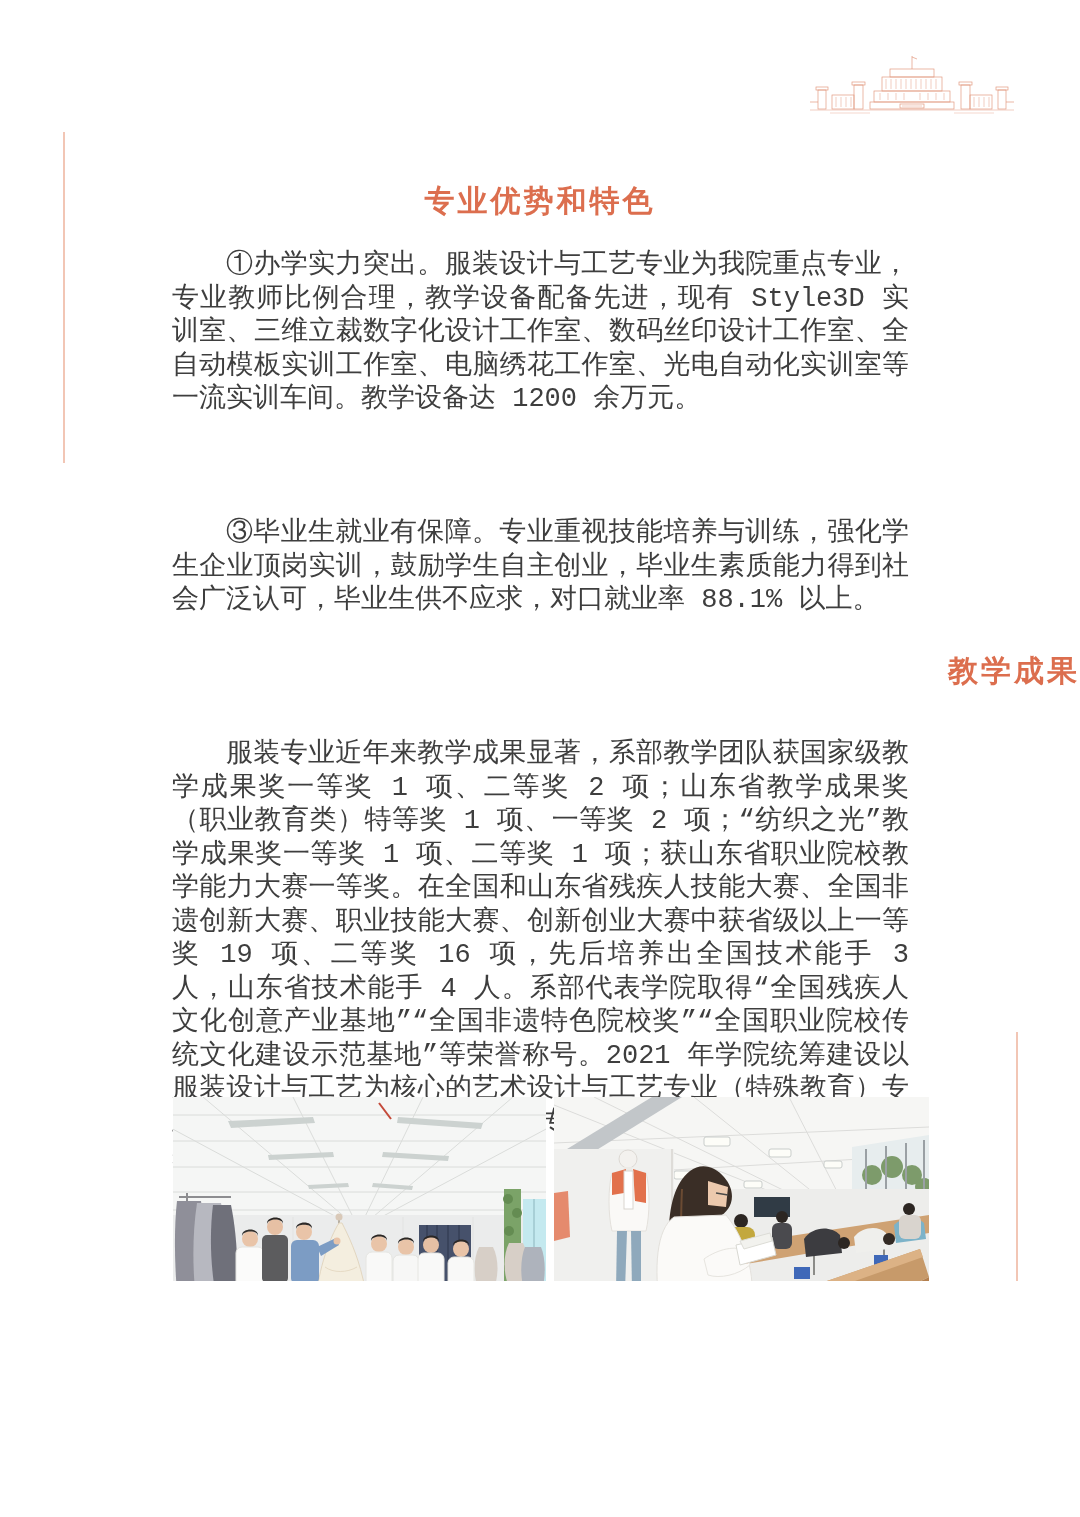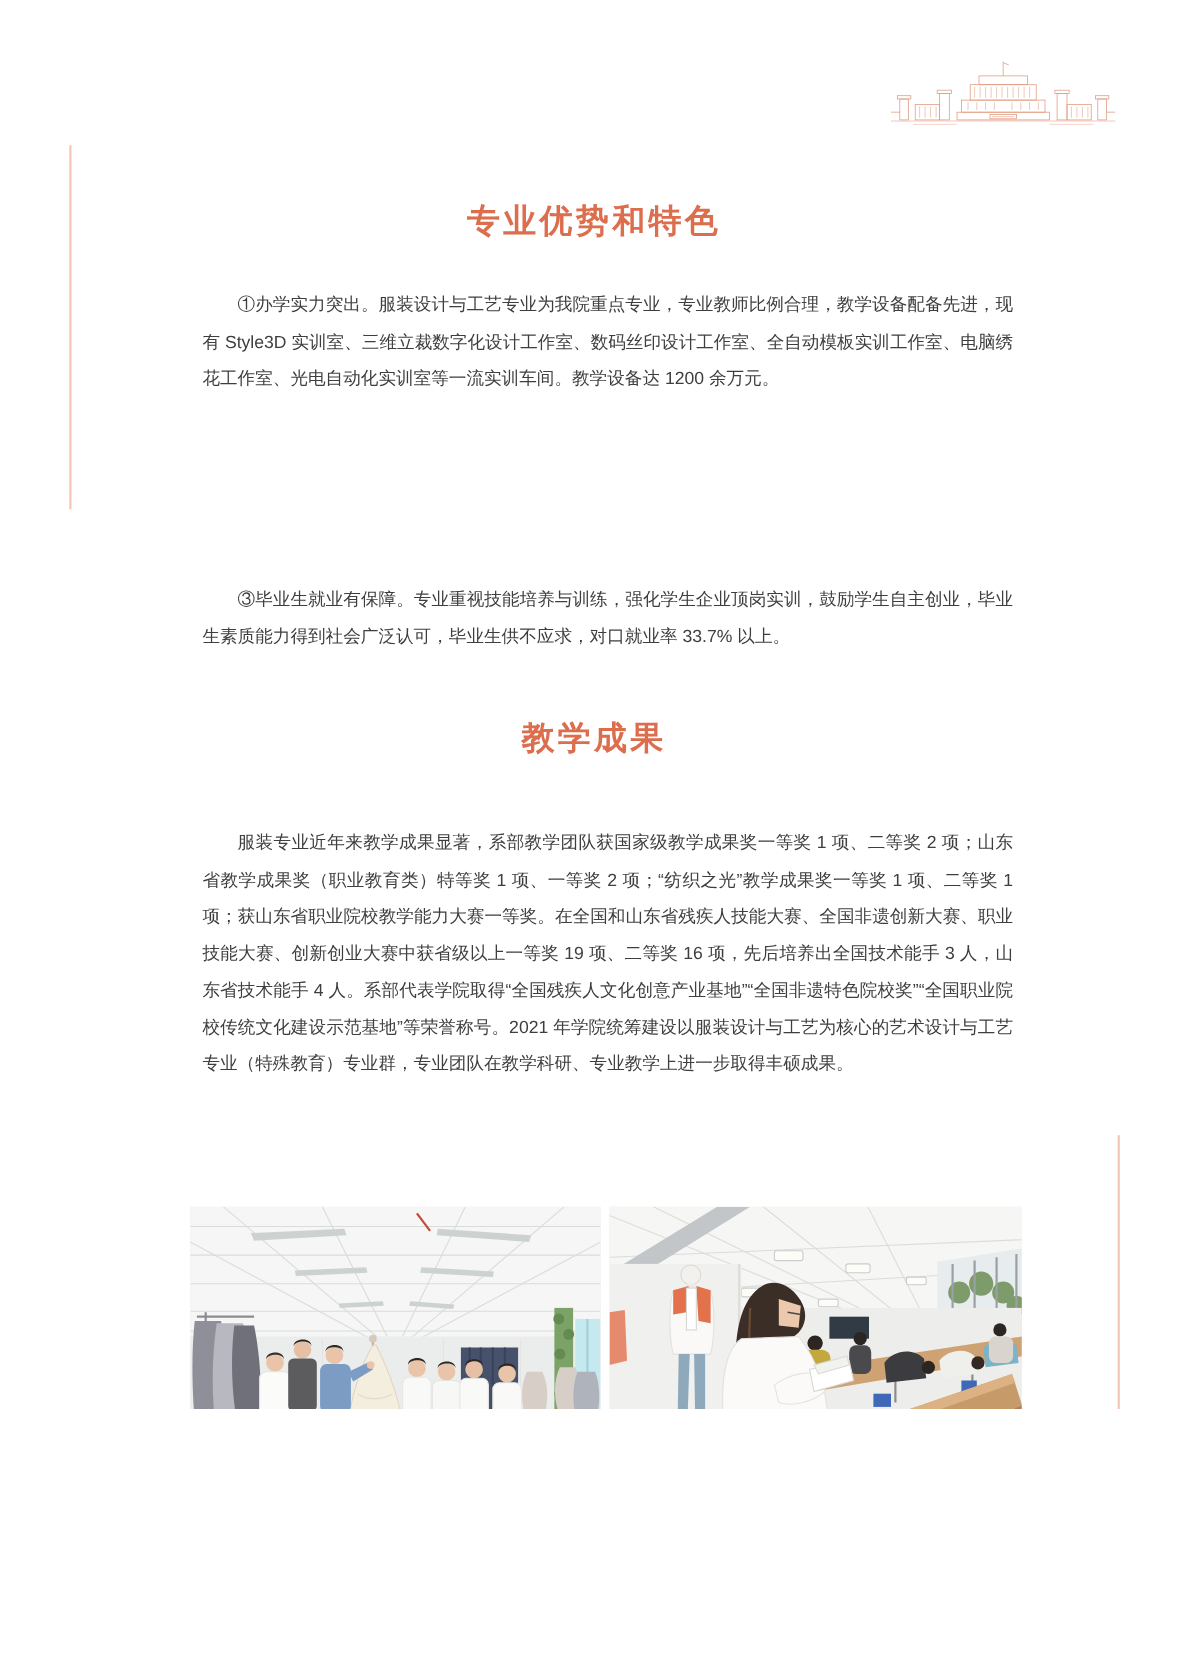--- a/index.html
+++ b/index.html
@@ -1,32 +1,32 @@
 <!DOCTYPE html>
 <html><head>
 <meta charset="utf-8">
 <style>
   html,body{margin:0;padding:0;background:#fff;}
   .page{
     position:relative;width:1080px;height:1281px;background:#ffffff;
-    font-family:Liberation Sans, sans-serif;overflow:hidden;
+    font-family:Liberation Mono, monospace;overflow:hidden;
   }
   .rule{position:absolute;width:2px;background:#f2c6b5;}
   .rule-left{left:63px;top:132px;height:331px;}
   .rule-right{left:1016px;top:1032px;height:351px;}
   .building{position:absolute;left:810px;top:52px;width:204px;height:68px;}
   .sec-title{
     position:absolute;left:0;width:1080px;margin:0;text-align:center;
     font-size:30px;font-weight:700;color:#dc6e4e;letter-spacing:3px;
   }
   #title1{top:181px;}
-  #title2{top:651px;}
+  #title2{top:651px;text-align:right;}
   .para{
-    position:absolute;left:172px;width:737px;margin:12px;
-    font-size:16px;line-height:33.5px;color:#3e3e3e;
+    position:absolute;left:172px;width:737px;margin:0;
+    font-size:27px;line-height:33.5px;color:#3e3e3e;
     text-align:justify;text-indent:2em;word-break:break-all;
   }
   #p1{top:249px;}
   #p2{top:383px;}
   #p3{top:517px;}
   #p4{top:738px;}
   .photo{position:absolute;top:1097px;height:289px;overflow:hidden;background:#eee;}
   #photo1{left:173px;width:373px;}
   #photo2{left:554px;width:375px;}
   .photo svg{display:block;width:100%;height:100%;}
@@ -107,21 +107,21 @@
 
         <line x1="0" y1="58" x2="204" y2="58" stroke-width="0.5"></line>
         <line x1="20" y1="61" x2="60" y2="61" stroke-width="0.4"></line>
         <line x1="144" y1="61" x2="184" y2="61" stroke-width="0.4"></line>
       </g>
     </svg>
   </div>
 
   <h1 class="sec-title" id="title1">专业优势和特色</h1>
   <p class="para" id="p1">①办学实力突出。服装设计与工艺专业为我院重点专业，专业教师比例合理，教学设备配备先进，现有 Style3D 实训室、三维立裁数字化设计工作室、数码丝印设计工作室、全自动模板实训工作室、电脑绣花工作室、光电自动化实训室等一流实训车间。教学设备达 1200 余万元。</p>
-  <p class="para" id="p3">③毕业生就业有保障。专业重视技能培养与训练，强化学生企业顶岗实训，鼓励学生自主创业，毕业生素质能力得到社会广泛认可，毕业生供不应求，对口就业率 33.7% 以上。</p>
+  <p class="para" id="p3">③毕业生就业有保障。专业重视技能培养与训练，强化学生企业顶岗实训，鼓励学生自主创业，毕业生素质能力得到社会广泛认可，毕业生供不应求，对口就业率 88.1% 以上。</p>
 
   <h1 class="sec-title" id="title2">教学成果</h1>
   <p class="para" id="p4">服装专业近年来教学成果显著，系部教学团队获国家级教学成果奖一等奖 1 项、二等奖 2 项；山东省教学成果奖（职业教育类）特等奖 1 项、一等奖 2 项；“纺织之光”教学成果奖一等奖 1 项、二等奖 1 项；获山东省职业院校教学能力大赛一等奖。在全国和山东省残疾人技能大赛、全国非遗创新大赛、职业技能大赛、创新创业大赛中获省级以上一等奖 19 项、二等奖 16 项，先后培养出全国技术能手 3 人，山东省技术能手 4 人。系部代表学院取得“全国残疾人文化创意产业基地”“全国非遗特色院校奖”“全国职业院校传统文化建设示范基地”等荣誉称号。2021 年学院统筹建设以服装设计与工艺为核心的艺术设计与工艺专业（特殊教育）专业群，专业团队在教学科研、专业教学上进一步取得丰硕成果。</p>
 
   <div class="photo" id="photo1">
     <svg viewBox="0 0 373 289" preserveAspectRatio="none">
       <rect width="373" height="289" fill="#f1f2f0"></rect>
 
       <rect width="373" height="120" fill="#f5f6f5"></rect>
       <g stroke="#dadcda" stroke-width="1">

